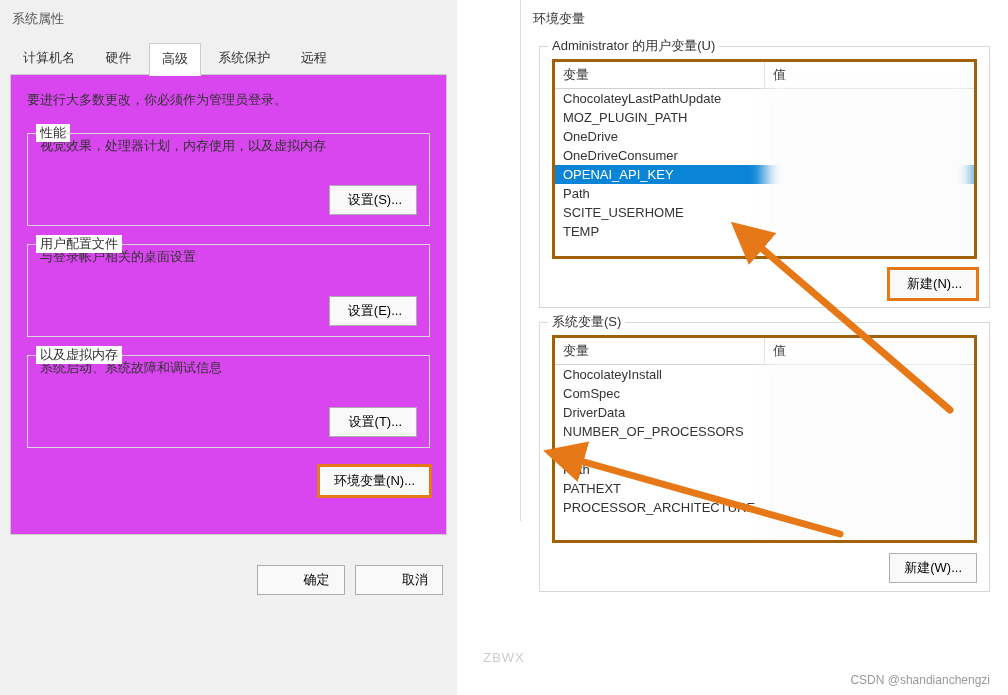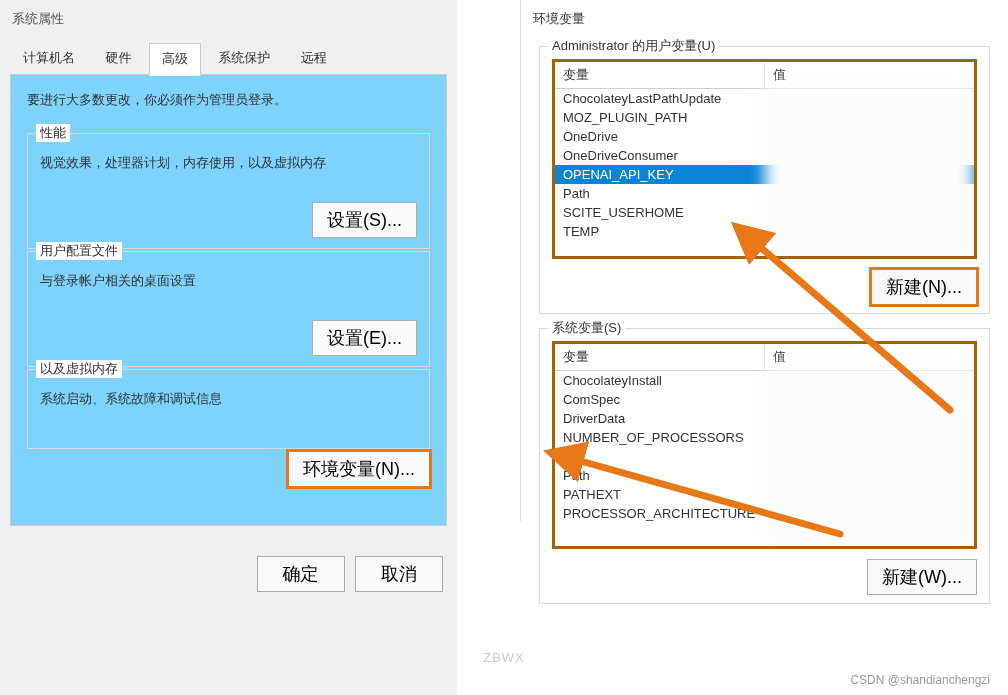--- a/index.html
+++ b/index.html
@@ -4,27 +4,27 @@
 <style>
 * { box-sizing: border-box; font-family: "Microsoft YaHei", "Segoe UI", sans-serif; }
 body { margin: 0; background: #fff; width: 1008px; height: 695px; position: relative; overflow: hidden; }
 
 
 .sysprop { position: absolute; left: 0; top: 0; width: 457px; height: 695px; background: #f0f0f0; }
 .sysprop-title { font-size: 13px; color: #555; padding: 10px 12px 14px; }
 .tabs { position: relative; height: 32px; padding: 0 10px; }
 .tab { display: inline-block; padding: 6px 12px 7px; font-size: 13px; color: #333; border: 1px solid transparent; cursor: pointer; }
 .tab.active { background: #fff; border: 1px solid #ccc; border-bottom: 1px solid #fff; position: relative; top: 1px; }
-.tab-panel { background: #7dd3fc; border: 1px solid #ccc; margin: 0 10px 10px; padding: 16px 16px 20px; }
+.tab-panel { background: #d946ef; border: 1px solid #ccc; margin: 0 10px 10px; padding: 16px 16px 20px; }
 .panel-intro { font-size: 13px; color: #333; margin-bottom: 24px; }
-.fieldset { border: 1px solid #d8d8d8; margin-bottom: 2px; padding: 20px 12px 10px; position: relative; }
+.fieldset { border: 1px solid #d8d8d8; margin-bottom: 18px; padding: 3px 12px 10px; position: relative; }
 .fieldset-legend { position: absolute; top: -10px; left: 8px; background: #fff; padding: 0 4px; font-size: 13px; color: #333; }
 .fieldset-desc { font-size: 13px; color: #333; margin-bottom: 30px; }
 .btn-row { text-align: right; }
-.btn { display: inline-block; min-width: 88px; padding: 5px 14px; font-size: 18px; background: #f9f9f9; border: 1px solid #adadad; cursor: pointer; margin-left: 6px; text-align: center; }
+.btn { display: inline-block; min-width: 88px; padding: 5px 14px; font-size: 13px; background: #f9f9f9; border: 1px solid #adadad; cursor: pointer; margin-left: 6px; }
 .envbtn-row { text-align: right; padding: 0 0 18px; }
 .bottom-btns { text-align: right; padding: 20px 14px 10px; }
 .highlight-box { outline: 3px solid #e77817; outline-offset: -1px; }
 
 
 .envvars { position: absolute; left: 520px; top: 0; width: 488px; height: 521px; background: #fff; border-left: 1px solid #ddd; }
 .envvars-title { font-size: 13px; color: #333; padding: 10px 12px 18px; }
 .env-section { margin: 0 18px 18px; }
 .env-group { border: 1px solid #d8d8d8; padding: 12px 12px 8px; position: relative; margin-bottom: 14px; }
 .env-legend { position: absolute; top: -10px; left: 8px; background: #fff; padding: 0 4px; font-size: 13px; color: #333; }
@@ -73,20 +73,21 @@
 
     <div class="fieldset">
       <div class="fieldset-legend">用户配置文件</div>
       <div class="fieldset-desc">与登录帐户相关的桌面设置</div>
       <div class="btn-row"><span class="btn">设置(E)...</span></div>
     </div>
 
     <div class="fieldset">
       <div class="fieldset-legend">以及虚拟内存</div>
       <div class="fieldset-desc">系统启动、系统故障和调试信息</div>
+      <div class="btn-row"><span class="btn">设置(T)...</span></div>
     </div>
 
     <div class="envbtn-row">
       <span class="btn highlight-box">环境变量(N)...</span>
     </div>
   </div>
 
   <div class="bottom-btns">
     <span class="btn">确定</span>
     <span class="btn">取消</span>

